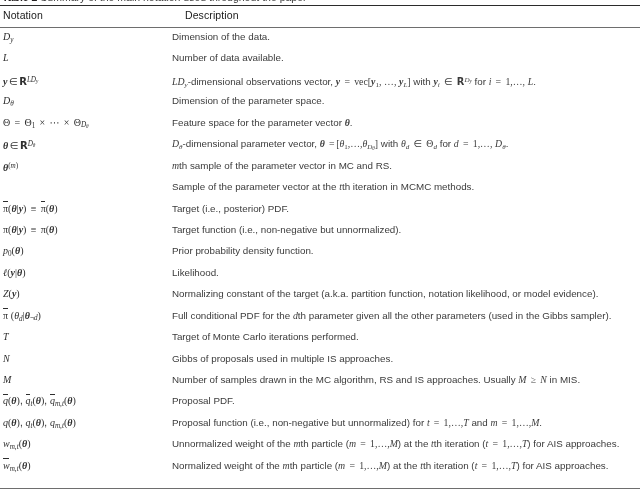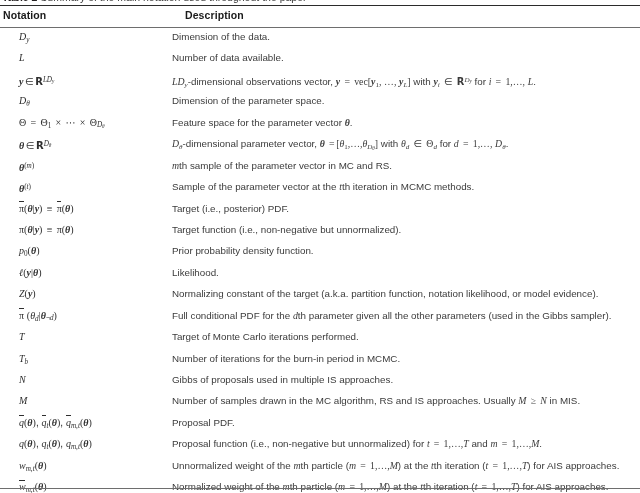--- a/index.html
+++ b/index.html
@@ -71,41 +71,41 @@
   .head-row {
     position: absolute;
     top: 9px;
     left: 0;
     width: 640px;
     height: 17px;
   }
   .head-cell {
     position: absolute;
     font-size: 10.5px;
-    font-weight: bold;
+    font-weight: normal;
     color: #1a1a1a;
     letter-spacing: .1px;
     white-space: nowrap;
   }
   .head-notation { left: 3px; }
   .head-description { left: 185px; text-align: center; }
 
   .rows {
     position: absolute;
     top: 30px;
     left: 0;
     width: 640px;
   }
   .row {
     position: relative;
     height: 21.45px;
   }
   .cell-notation {
     position: absolute;
-    left: 19px;
+    left: 3px;
     top: 0;
     width: 178px;
     font-size: 10px;
     color: #2e2e2e;
     white-space: nowrap;
     line-height: 14px;
   }
   .cell-description {
     position: absolute;
     left: 172px;
@@ -193,21 +193,20 @@
       <div class="cell-notation"><span class="mbi">θ</span><span class="op">∈</span><span class="bb">R</span><sup><span class="mi">D</span><sub class="mi">θ</sub></sup></div>
       <div class="cell-description"><span class="mi">D</span><sub class="mi">θ</sub>-dimensional parameter vector, <span class="mbi">θ</span> <span class="op">=</span><span class="mup">[</span><span class="mi">θ</span><sub class="mup">1</sub><span class="mup">,…,</span><span class="mi">θ</span><sub><span class="mi">D</span><sub class="mi">θ</sub></sub><span class="mup">]</span> with <span class="mi">θ</span><sub class="mi">d</sub> <span class="op">∈</span> <span class="mup">Θ</span><sub class="mi">d</sub> for <span class="mi">d</span> <span class="op">=</span> <span class="mup">1</span><span class="mup">,…,</span> <span class="mi">D</span><sub class="mi">θ</sub>.</div>
     </div>
 
     <div class="row">
       <div class="cell-notation"><span class="mbi">θ</span><sup><span class="mup">(</span><span class="mi">m</span><span class="mup">)</span></sup></div>
       <div class="cell-description"><span class="mi">m</span>th sample of the parameter vector in MC and RS.</div>
     </div>
 
     <div class="row">
-      <div class="cell-notation"><span class="mbi">θ</span><sup><span class="mup">(</span><span class="mi">t</span><span class="mup">)</span></sup></div>
       <div class="cell-description">Sample of the parameter vector at the <span class="mi">t</span>th iteration in MCMC methods.</div>
     </div>
 
     <div class="row">
       <div class="cell-notation"><span class="mup ovl">π</span><span class="mup">(</span><span class="mbi">θ</span><span class="mup">|</span><span class="mbi">y</span><span class="mup">)</span> <span class="op">≡</span> <span class="mup ovl">π</span><span class="mup">(</span><span class="mbi">θ</span><span class="mup">)</span></div>
       <div class="cell-description">Target (i.e., posterior) PDF.</div>
     </div>
 
     <div class="row">
       <div class="cell-notation"><span class="mup">π</span><span class="mup">(</span><span class="mbi">θ</span><span class="mup">|</span><span class="mbi">y</span><span class="mup">)</span> <span class="op">≡</span> <span class="mup">π</span><span class="mup">(</span><span class="mbi">θ</span><span class="mup">)</span></div>
@@ -232,24 +231,20 @@
     <div class="row">
       <div class="cell-notation"><span class="mup ovl">π</span> <span class="mup">(</span><span class="mi">θ</span><sub class="mi">d</sub><span class="mup">|</span><span class="mbi">θ</span><sub><span class="mup">¬</span><span class="mi">d</span></sub><span class="mup">)</span></div>
       <div class="cell-description">Full conditional PDF for the <span class="mi">d</span>th parameter given all the other parameters (used in the Gibbs sampler).</div>
     </div>
 
     <div class="row">
       <div class="cell-notation"><span class="mi">T</span></div>
       <div class="cell-description">Target of Monte Carlo iterations performed.</div>
     </div>
 
-    <div class="row">
-      <div class="cell-notation"><span class="mi">T</span><sub class="mi">b</sub></div>
-      <div class="cell-description">Number of iterations for the burn-in period in MCMC.</div>
-    </div>
 
     <div class="row">
       <div class="cell-notation"><span class="mi">N</span></div>
       <div class="cell-description">Gibbs of proposals used in multiple IS approaches.</div>
     </div>
 
     <div class="row">
       <div class="cell-notation"><span class="mi">M</span></div>
       <div class="cell-description">Number of samples drawn in the MC algorithm, RS and IS approaches. Usually <span class="mi">M</span> <span class="op">≥</span> <span class="mi">N</span> in MIS.</div>
     </div>

